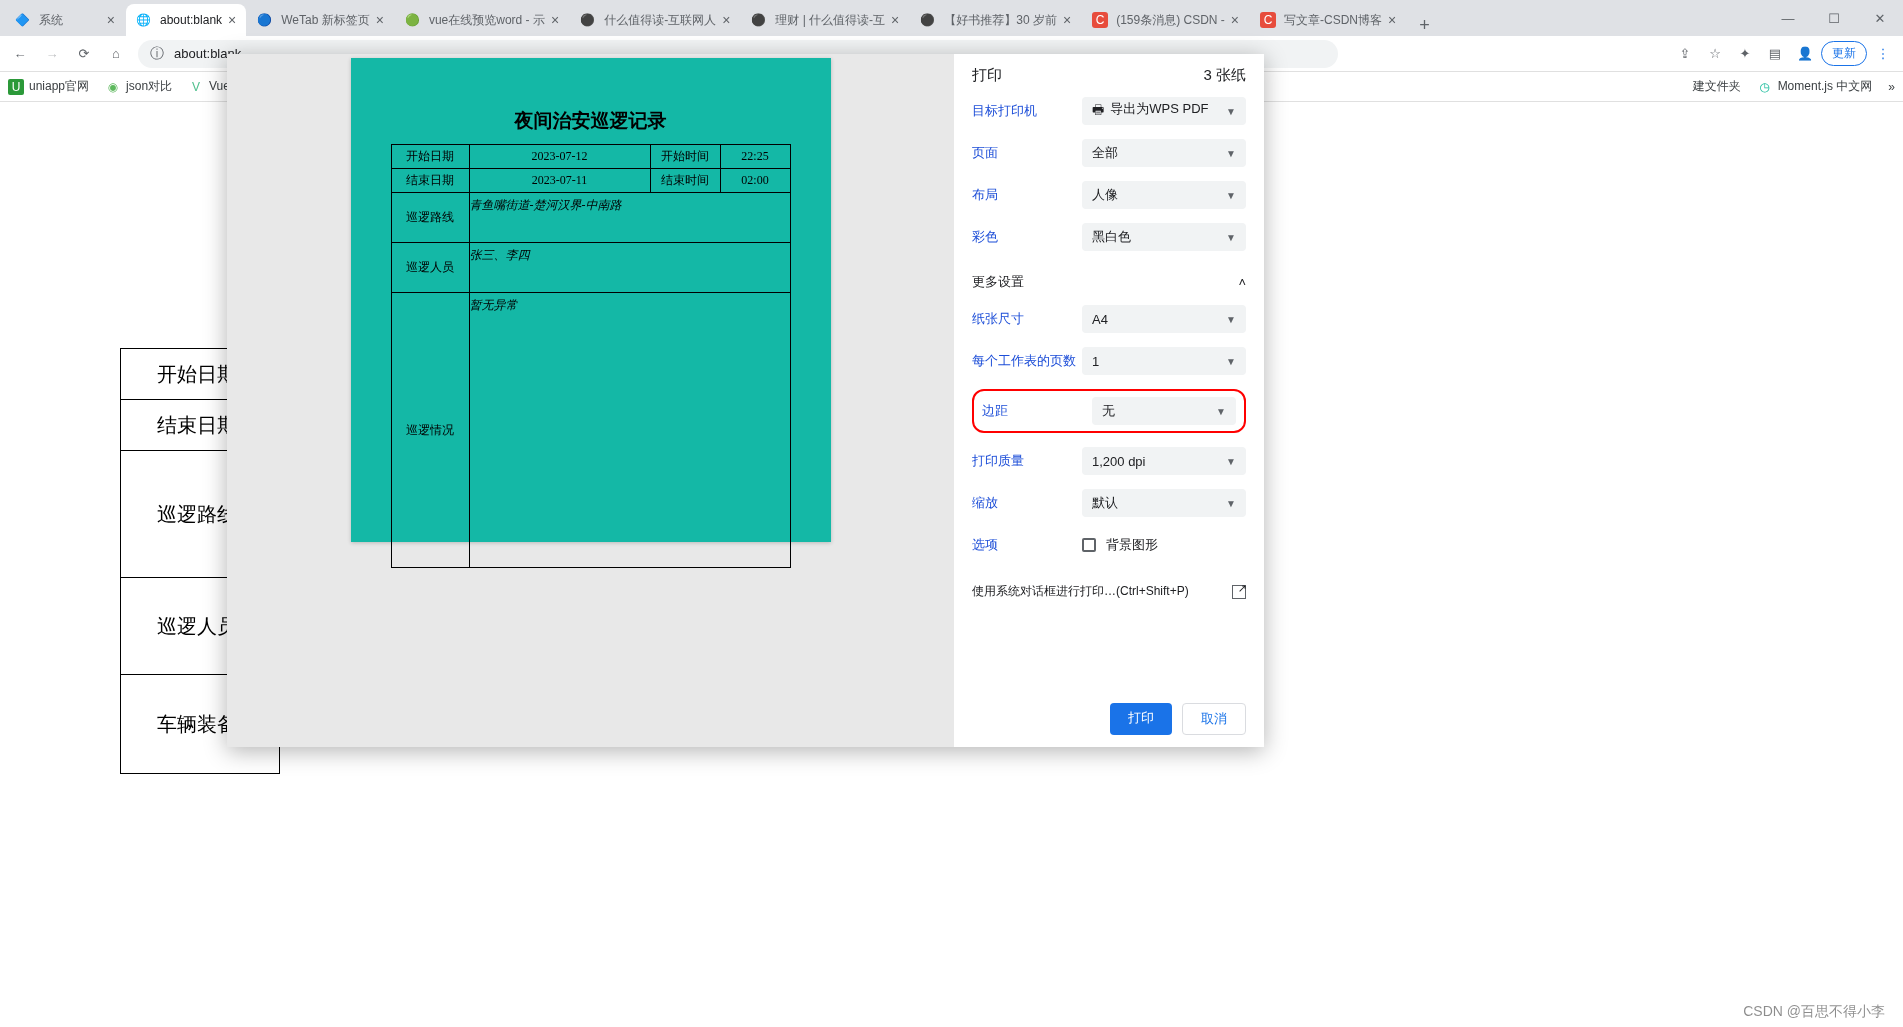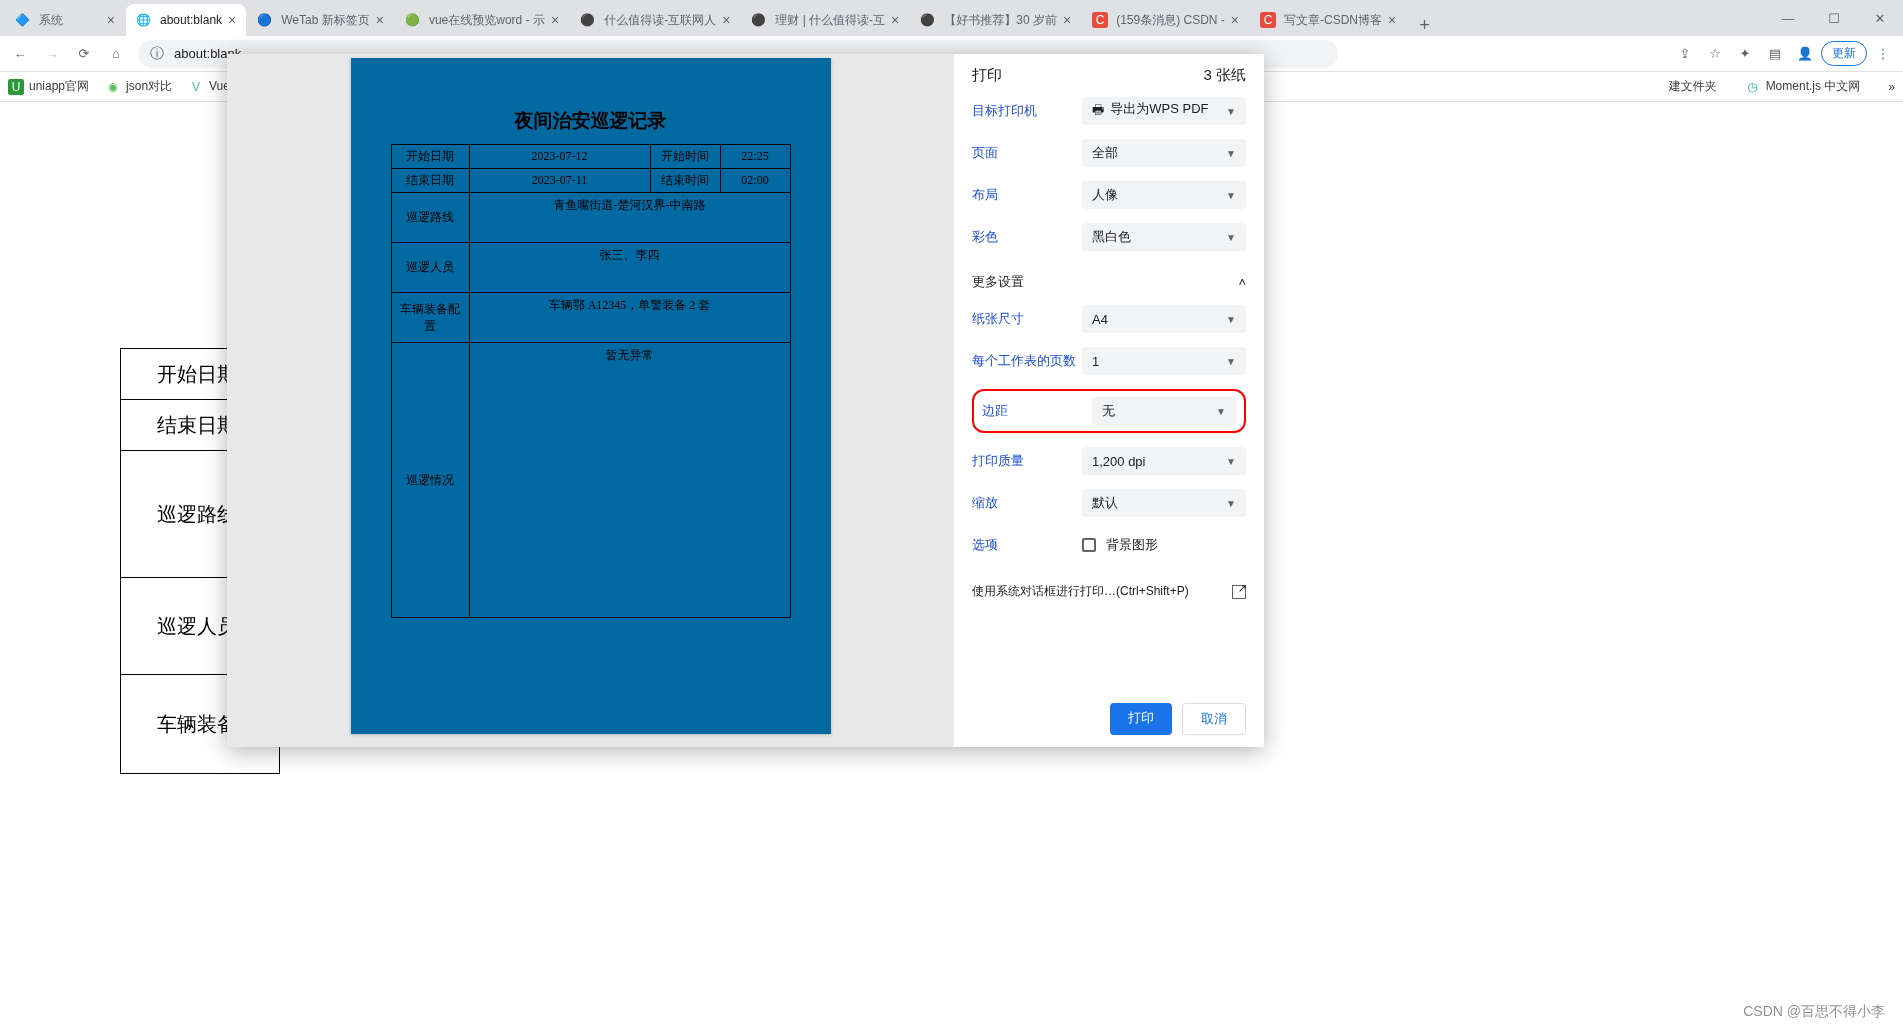--- a/index.html
+++ b/index.html
@@ -33,26 +33,26 @@
     
     
     .bg-table { position: absolute; left: 120px; top: 246px; width: 160px; }
     .bg-table .bg-cell { border: 1px solid #000; height: 52px; display: flex; align-items: center; padding-left: 36px; font-family: "FangSong", "STFangsong", serif; font-size: 20px; margin-bottom: -1px; overflow: hidden; white-space: nowrap; }
     .bg-table .tall { height: 98px; }
     .bg-table .taller { height: 100px; }
     
     
     .print-dialog { position: absolute; left: 227px; top: 54px; width: 1037px; height: 693px; background: #fff; display: flex; box-shadow: 0 4px 22px rgba(0,0,0,0.3); }
     .preview-pane { flex: 1; background: #e8e8e8; display: flex; justify-content: center; align-items: flex-start; padding: 4px; overflow: hidden; }
-    .preview-page { width: 480px; height: 676px; background: #0369a1; box-shadow: 0 1px 4px rgba(0,0,0,0.2); padding: 50px 40px; font-family: "FangSong", "STFangsong", serif; }
+    .preview-page { width: 480px; height: 484px; background: #14b8a6; box-shadow: 0 1px 4px rgba(0,0,0,0.2); padding: 50px 40px; font-family: "FangSong", "STFangsong", serif; }
     .doc-title { text-align: center; font-size: 19px; margin-bottom: 10px; font-weight: bold; }
     .doc-table { width: 100%; border-collapse: collapse; table-layout: fixed; }
     .doc-table td { border: 1px solid #000; padding: 3px 6px; font-size: 12px; vertical-align: middle; text-align: center; }
     .doc-table .label-cell { width: 78px; }
-    .doc-table .val-cell { text-align: center; vertical-align: top; padding: 4px 18px; }
+    .doc-table .val-cell { text-align: left; vertical-align: top; padding: 4px 0; font-style: italic; }
     .doc-table .tall-row td { height: 50px; }
     .doc-table .tall-row2 td { height: 275px; }
     
     
     .settings-pane { width: 310px; background: #fff; display: flex; flex-direction: column; padding: 12px 18px; font-size: 13px; color: #202124; }
     .settings-header { display: flex; justify-content: space-between; align-items: center; margin-bottom: 12px; font-size: 15px; }
     .setting-row { display: flex; align-items: center; margin-bottom: 14px; min-height: 28px; }
     .setting-label { width: 110px; color: #1d4ed8; font-size: 13px; }
     .setting-control { flex: 1; }
     .dropdown { background: #f1f3f4; border-radius: 4px; height: 28px; display: flex; align-items: center; justify-content: space-between; padding: 0 10px; font-size: 13px; color: #202124; }
@@ -157,21 +157,21 @@
       <span>uniapp官网</span>
     </div>
   <div class="bookmark">
       <span class="bm-icon" style="color:#5cb85c">◉</span>
       <span>json对比</span>
     </div>
   <div class="bookmark">
       <span class="bm-icon" style="color:#4fc08d">V</span>
       <span>Vue.js官网</span>
     </div>
-  <div style="margin-left:auto;display:flex;gap:28px;align-items:center">
+  <div style="margin-left:auto;display:flex;gap:16px;align-items:center">
     <div class="bookmark">
         <span>建文件夹</span>
       </div>
     <div class="bookmark">
         <span class="bm-icon" style="color:#1abc9c">◷</span>
         <span>Moment.js 中文网</span>
       </div>
     <div>»</div>
   </div>
 </div>
@@ -211,24 +211,20 @@
           <td>02:00</td>
         </tr>
         <tr class="tall-row">
           <td>巡逻路线</td>
           <td colspan="3" class="val-cell">青鱼嘴街道-楚河汉界-中南路</td>
         </tr>
         <tr class="tall-row">
           <td>巡逻人员</td>
           <td colspan="3" class="val-cell">张三、李四</td>
         </tr>
-        <tr class="tall-row">
-          <td>车辆装备配置</td>
-          <td colspan="3" class="val-cell">车辆鄂 A12345，单警装备 2 套</td>
-        </tr>
         <tr class="tall-row2">
           <td>巡逻情况</td>
           <td colspan="3" class="val-cell">暂无异常</td>
         </tr>
       </tbody>
         </table>
     </div>
   </div>
 
   <div class="settings-pane">

